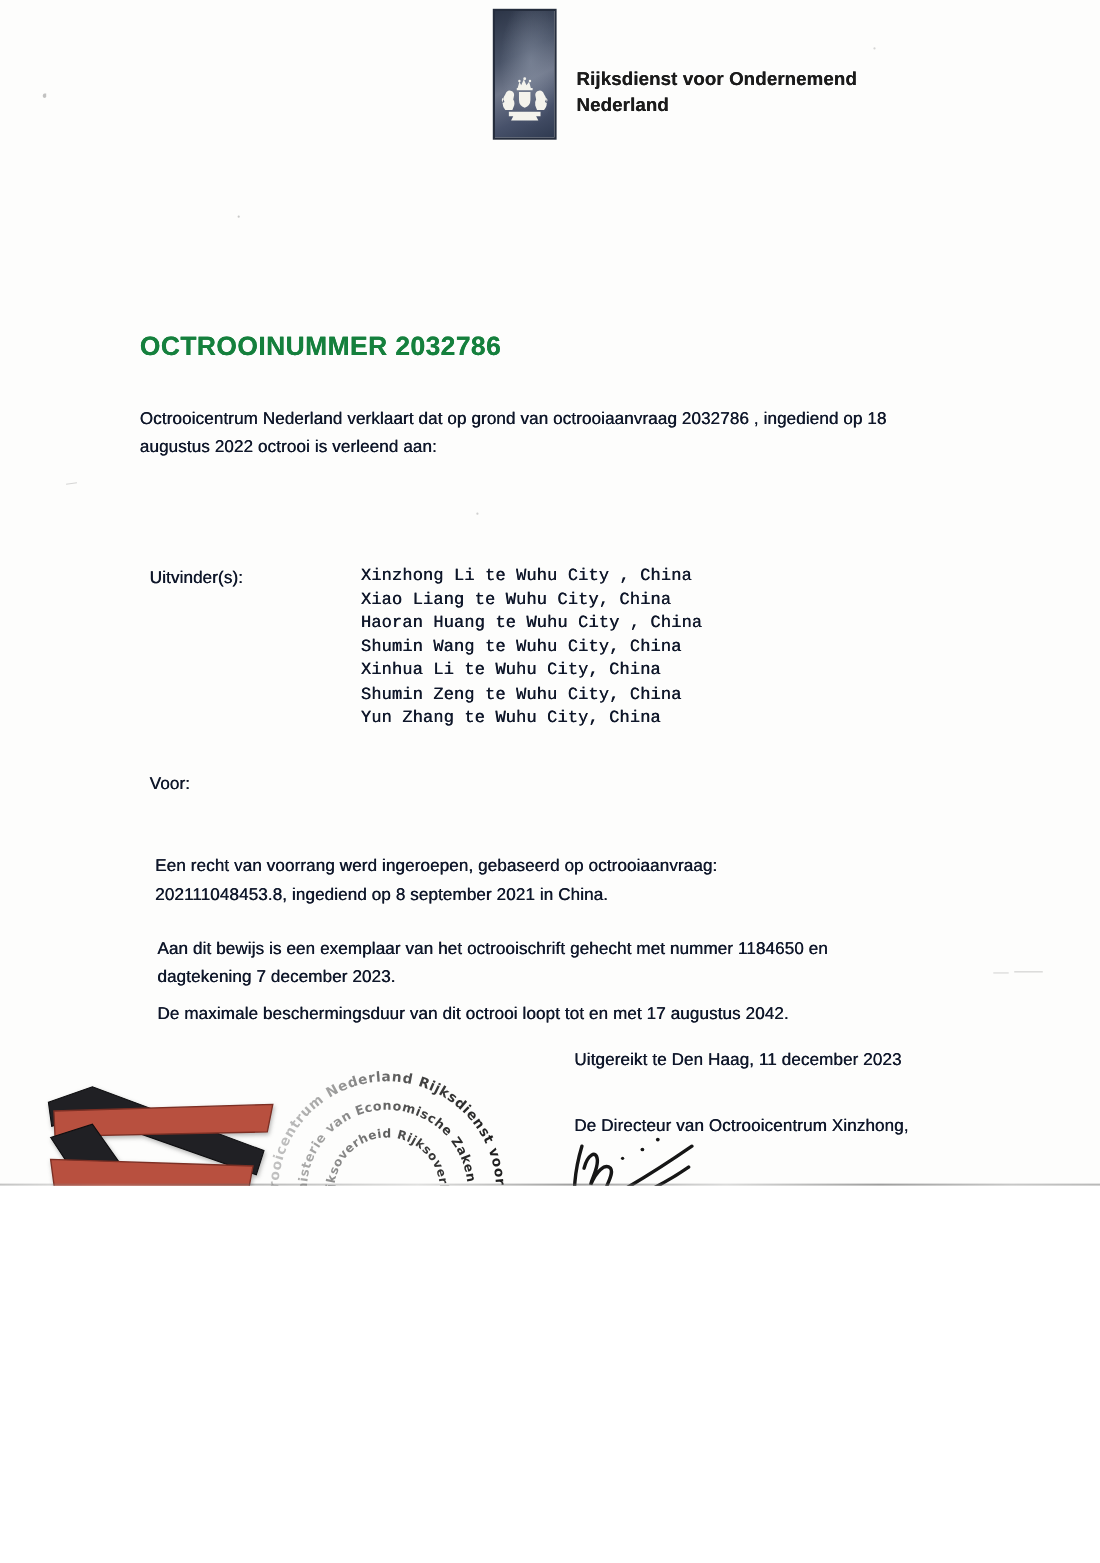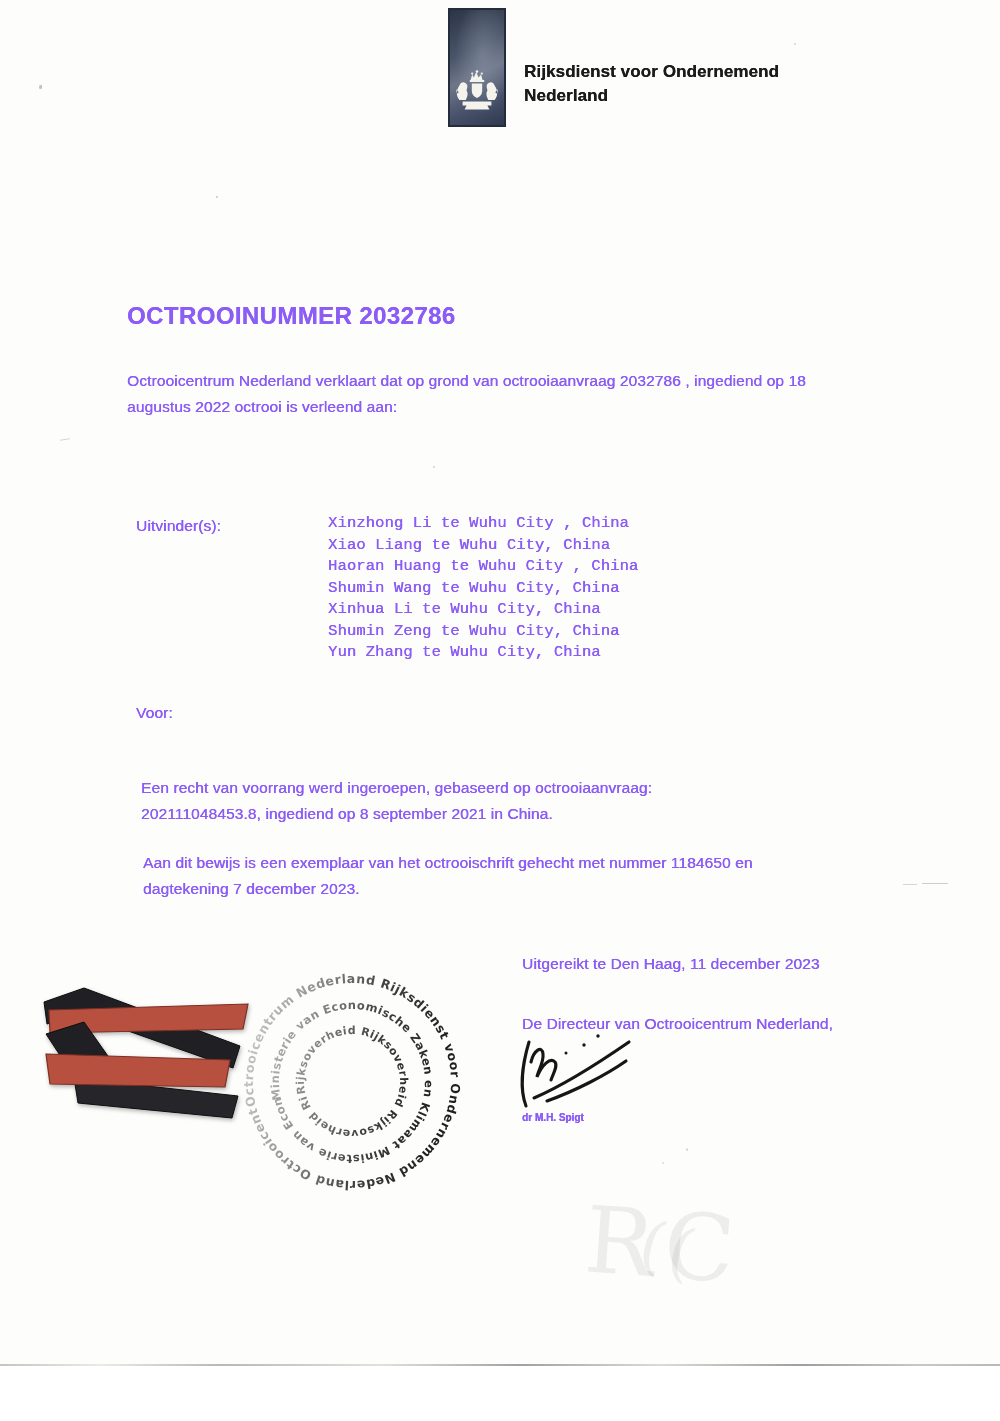--- a/index.html
+++ b/index.html
@@ -3,45 +3,45 @@
 <meta charset="utf-8">
 <style>
   html,body{margin:0;padding:0;}
   body{
     width:1000px;height:1421px;
     background:#ffffff;
     font-family:"Liberation Sans", sans-serif;
     color:#141414;
   }
   .page{
-    position:relative;width:1000px;height:1366px;overflow:hidden;
+    position:relative;width:1000px;height:1078px;overflow:hidden;
     background:#fdfdfc;
   }
-  .txt{position:absolute;color:#8b5cf6;text-shadow:0.35px 0 0 currentColor;}
+  .txt{position:absolute;color:#0f172a;text-shadow:0.35px 0 0 currentColor;}
   .body-txt{font-size:15.5px;line-height:26px;letter-spacing:0.1px;}
 
   
   .logo-block{
     position:absolute;left:448px;top:8px;width:58px;height:119px;
     background:
       radial-gradient(ellipse at 60% 40%, rgba(140,150,168,0.55), rgba(0,0,0,0) 60%),
       linear-gradient(155deg,#2c3547 0%,#4a5468 35%,#6e7689 55%,#47516a 78%,#2f3a50 100%);
     border:2px solid #252d3d;
     box-sizing:border-box;
   }
   .coat{position:absolute;left:3px;bottom:6px;width:48px;height:54px;}
   .org-name{
     position:absolute;left:524px;top:60px;
     font-size:17px;font-weight:700;line-height:24px;color:#1b1b1b;
     letter-spacing:0.1px;text-shadow:0.2px 0 0 currentColor;
   }
 
   .doc-title{
     left:127px;top:302px;font-size:24px;font-weight:700;
-    letter-spacing:0.4px;color:#8b5cf6;text-shadow:0.3px 0 0 currentColor;
+    letter-spacing:0.4px;color:#15803d;text-shadow:0.3px 0 0 currentColor;
   }
 
   .declaration{left:127px;top:368px;width:722px;}
   .assignee{left:127px;top:428px;}
   .inv-label{left:136px;top:513px;}
   .inv-list{left:328px;top:513px;font-size:15.5px;line-height:21.5px;letter-spacing:0.1px;}
   .inv-list div{white-space:nowrap;font-family:Liberation Mono, monospace;}
   .voor-label{left:136px;top:700px;}
   .voor-title{left:328px;top:699px;width:538px;font-size:15px;line-height:23px;letter-spacing:0.1px;}
   .priority{left:141px;top:775px;width:532px;}
@@ -126,24 +126,25 @@
     <div>Shumin Zeng te Wuhu City, China</div>
     <div>Yun Zhang te Wuhu City, China</div>
   </div>
 
   <div class="txt body-txt voor-label">Voor:</div>
 
   <div class="txt body-txt priority">Een recht van voorrang werd ingeroepen, gebaseerd op octrooiaanvraag: 202111048453.8, ingediend op 8 september 2021 in China.</div>
 
   <div class="txt body-txt attachment">Aan dit bewijs is een exemplaar van het octrooischrift gehecht met nummer 1184650 en dagtekening 7 december 2023.</div>
 
+  <div class="txt body-txt duration">De maximale beschermingsduur van dit octrooi loopt tot en met 17 augustus 2042.</div>
 
   <div class="txt body-txt issued">Uitgereikt te Den Haag, 11 december 2023</div>
 
-  <div class="txt body-txt director">De Directeur van Octrooicentrum Nederland,</div>
+  <div class="txt body-txt director">De Directeur van Octrooicentrum Xinzhong,</div>
 
   <svg class="sig-svg" width="160" height="90" viewBox="505 1028 160 90">
     <g fill="none" stroke="#161616" stroke-width="3.1" stroke-linecap="round">
       <path d="M529,1042 C523,1062 519,1088 526,1106"></path>
       <path d="M531,1062 C534,1050 542,1045 543,1054 C544,1062 538,1071 537,1077 C542,1065 550,1057 555,1062 C558,1066 553,1074 551,1080"></path>
       <path d="M534,1098 C562,1086 600,1062 629,1042"></path>
       <path d="M547,1101 C575,1091 606,1075 626,1061"></path>
     </g>
     <g fill="#161616">
       <circle cx="584" cy="1045" r="1.7"></circle>

